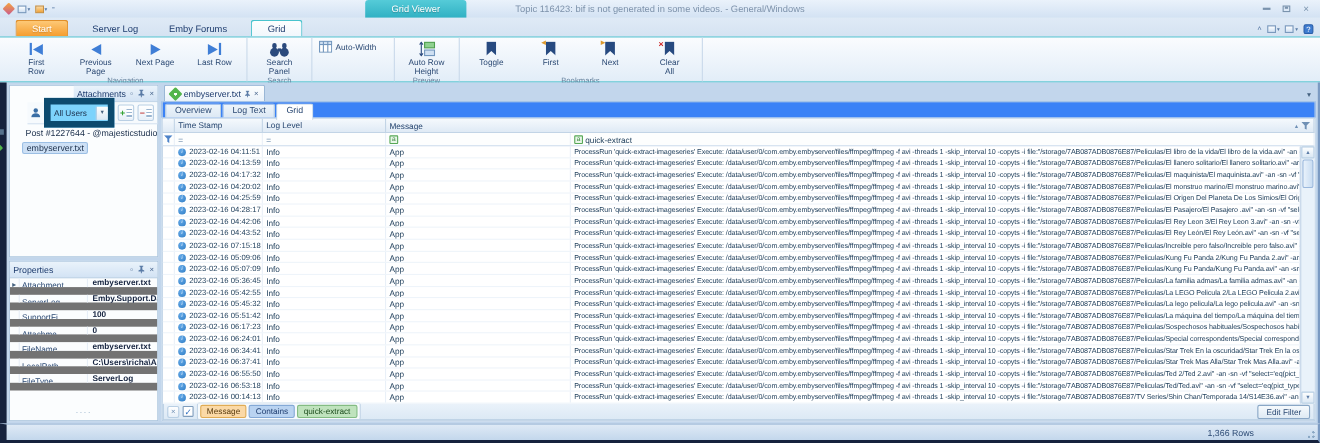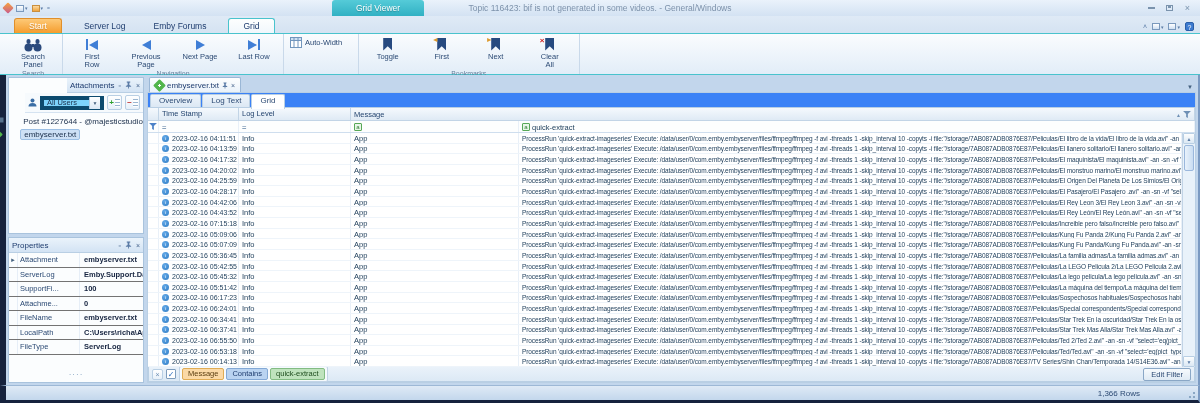--- a/index.html
+++ b/index.html
@@ -58,34 +58,34 @@
 
   
   .dock { width:136px; flex:0 0 136px; display:flex; flex-direction:column; gap:3px; min-height:0; }
   .panel { background:#fbfdfe; border:1px solid #a9c3dd; display:flex; flex-direction:column; min-height:0; }
   .panel.attachments { flex:0 0 157px;align-items:flex-end; }
   .panel.properties { flex:1; }
   .phead { height:15px; flex:0 0 15px; background:linear-gradient(#eaf3fb,#d3e3f4); border-bottom:1px solid #b9cfe4; display:flex; align-items:center; padding:0 3px; font-size:8px; color:#1e3c6e; }
   .phead .sp { flex:1; }
   .ph-ic { color:#46648c; font-size:7px; margin-left:4px; line-height:1; }
   .ptoolbar { height:20px; flex:0 0 20px; display:flex; align-items:center; gap:3px; padding:0 3px; border-bottom:1px solid #d5e3f1; background:#f6fafd; }
-  .combo { flex:0 0 64px; height:14px; border:4px solid #0c4a6e; background:#7dd3fc; display:flex; align-items:center; font-size:7.5px; padding-left:3px; color:#1a2e4a; }
+  .combo { flex:0 0 64px; height:27px; border:6px solid #0c4a6e; background:#7dd3fc; display:flex; align-items:center; font-size:7.5px; padding-left:3px; color:#1a2e4a; }
   .combo .dd { margin-left:auto; width:11px; height:12px; background:linear-gradient(#fdfefe,#dbe8f4); border-left:1px solid #b9cfe4; text-align:center; font-size:5px; color:#44617f; line-height:12px; }
   .treebtn { width:15px; height:15px; border:1px solid #b9cfe4; background:linear-gradient(#fff,#e7f0f9); border-radius:2px; display:flex; align-items:center; justify-content:center; gap:1px; font-size:8px; font-weight:bold; }
   .treebtn .stripes { width:5px; height:8px; background:repeating-linear-gradient(#9ab5d0 0 1px,#fff 1px 3px); }
   .plus { color:#2fa12f; } .minus { color:#c23b3b; }
   .tree { flex:1; padding:2px 0 0 3px; font-size:8px; color:#1a2e4a; overflow:hidden; }
   .trow { display:flex; align-items:center; gap:19px; height:13px; white-space:nowrap; }
   .trow .exp { font-size:6px; color:#44617f; width:7px; }
   .trow.child { padding-left:24px; }
   .sel-label { background:#cde0f5; border:1px solid #9cbfe4; border-radius:2px; padding:0 3px; }
   .emby { width:9px; height:9px; background:radial-gradient(circle at 50% 50%, #fff 0 1.3px, #52b54b 1.4px); transform:rotate(45deg); border-radius:1px; flex:0 0 9px; }
 
   .props { flex:1; display:flex; flex-direction:column; overflow:hidden; }
-  .prow { display:flex; height:14.5px; flex:0 0 14.5px; border-bottom:1px solid #737373; align-items:center; }
+  .prow { display:flex; height:14.5px; flex:0 0 14.5px; border-bottom:7px solid #737373; align-items:center; }
   .prow .gut { width:9px; flex:0 0 9px; text-align:center; color:#44617f; font-size:7px; border-right:1px solid #e6eef7; align-self:stretch; line-height:14px; }
   .prow .pl { width:62px; flex:0 0 62px; padding-left:2px; color:#2c4a74; font-size:7.5px; border-right:1px solid #e6eef7; align-self:stretch; line-height:14px; white-space:nowrap; overflow:hidden; }
   .prow .pv { flex:1; padding-left:4px; font-weight:bold; color:#15233f; font-size:7.5px; white-space:nowrap; overflow:hidden; }
   .splitdots { margin-top:auto; text-align:center; color:#8aa7c4; font-size:8px; letter-spacing:1px; height:12px; }
 
   
   .docarea { flex:1; display:flex; flex-direction:column; min-width:0; min-height:0; }
   .doctabs { height:15px; flex:0 0 15px; display:flex; align-items:flex-end; position:relative; }
   .doctab { display:flex; align-items:center; gap:3px; background:linear-gradient(#fdfefe,#eaf2fa); border:1px solid #9ab7d6; border-bottom:none; border-radius:2px 2px 0 0; padding:1px 5px; font-size:8px; color:#1e3c6e; margin-left:2px; height:15px; }
   .doctab .pin, .doctab .x { color:#46648c; font-size:7px; }
@@ -192,69 +192,69 @@
         </span>
       <span class="help-ic">?</span>
     </div>
   </div>
 
   <div class="ribbon">
     <div class="rgroup">
       <div class="ritems">
         <div class="bigbtn">
           <span class="ric">
+              <span class="vbar"></span>
+              <span class="tri l"></span>
+            </span>
+          <span class="lbl">First
+Row</span>
+        </div>
+        <div class="bigbtn">
+          <span class="ric">
+              <span class="tri l"></span>
+            </span>
+          <span class="lbl">Previous
+Page</span>
+        </div>
+        <div class="bigbtn">
+          <span class="ric">
+              <span class="tri r"></span>
+            </span>
+          <span class="lbl">Next Page</span>
+        </div>
+        <div class="bigbtn">
+          <span class="ric">
+              <span class="tri r"></span>
+              <span class="vbar"></span>
+            </span>
+          <span class="lbl">Last Row</span>
+        </div>
+      </div>
+      <div class="glabel">Navigation</div>
+    </div>
+
+    <div class="rgroup">
+      <div class="ritems">
+        <div class="bigbtn">
+          <span class="ric">
             <svg width="18" height="14" viewBox="0 0 18 14">
                 <g fill="#2b4a7d">
                   <rect x="2.5" y="1" width="4" height="5" rx="2"></rect>
                   <rect x="11.5" y="1" width="4" height="5" rx="2"></rect>
                   <circle cx="4.5" cy="9.5" r="4"></circle>
                   <circle cx="13.5" cy="9.5" r="4"></circle>
                   <rect x="7.5" y="6" width="3" height="3"></rect>
                 </g>
               </svg>
           </span>
           <span class="lbl">Search
 Panel</span>
         </div>
       </div>
       <div class="glabel">Search</div>
-    </div>
-
-    <div class="rgroup">
-      <div class="ritems">
-        <div class="bigbtn">
-          <span class="ric">
-              <span class="vbar"></span>
-              <span class="tri l"></span>
-            </span>
-          <span class="lbl">First
-Row</span>
-        </div>
-        <div class="bigbtn">
-          <span class="ric">
-              <span class="tri l"></span>
-            </span>
-          <span class="lbl">Previous
-Page</span>
-        </div>
-        <div class="bigbtn">
-          <span class="ric">
-              <span class="tri r"></span>
-            </span>
-          <span class="lbl">Next Page</span>
-        </div>
-        <div class="bigbtn">
-          <span class="ric">
-              <span class="tri r"></span>
-              <span class="vbar"></span>
-            </span>
-          <span class="lbl">Last Row</span>
-        </div>
-      </div>
-      <div class="glabel">Navigation</div>
     </div>
 
     <div class="rgroup">
       <div class="ritems">
         <div class="smallcol">
           <div class="smallrow">
             <svg width="12" height="11" viewBox="0 0 12 11">
                 <rect x="0.5" y="0.5" width="11" height="10" fill="#fff" stroke="#7296bd"></rect>
                 <rect x="0.5" y="0.5" width="11" height="3" fill="#cfe0f2" stroke="#7296bd"></rect>
                 <line x1="4" y1="0.5" x2="4" y2="10.5" stroke="#7296bd"></line>
@@ -277,20 +277,37 @@
                 <line x1="2" y1="5.5" x2="10" y2="5.5" stroke="#4a6f9b"></line>
                 <line x1="2" y1="8" x2="10" y2="8" stroke="#4a6f9b"></line>
               </svg>
             <span class="slbl">Field Chooser</span>
           </div>
         </div>
       </div>
       <div class="glabel">Grid</div>
     </div>
 
+    <div class="rgroup">
+      <div class="ritems">
+        <div class="bigbtn">
+          <span class="ric">
+            <svg width="16" height="15" viewBox="0 0 16 15">
+                <rect x="6" y="1.5" width="9" height="5" fill="#8fd18f" stroke="#4e9e4e"></rect>
+                <rect x="6" y="8.5" width="9" height="5" fill="#cfe0f2" stroke="#7296bd"></rect>
+                <line x1="3" y1="1.5" x2="3" y2="13.5" stroke="#2b4a7d"></line>
+                <path d="M1.5 3.5L3 1.5l1.5 2M1.5 11.5L3 13.5l1.5-2" stroke="#2b4a7d" fill="none"></path>
+              </svg>
+          </span>
+          <span class="lbl">Auto Row
+Height</span>
+        </div>
+      </div>
+      <div class="glabel">Preview</div>
+    </div>
 
     <div class="rgroup">
       <div class="ritems">
         <div class="bigbtn">
           <span class="ric">
               <span class="bm-wrap">
                 <span class="bm"></span>
               </span>
             </span>
           <span class="lbl">Toggle</span>

